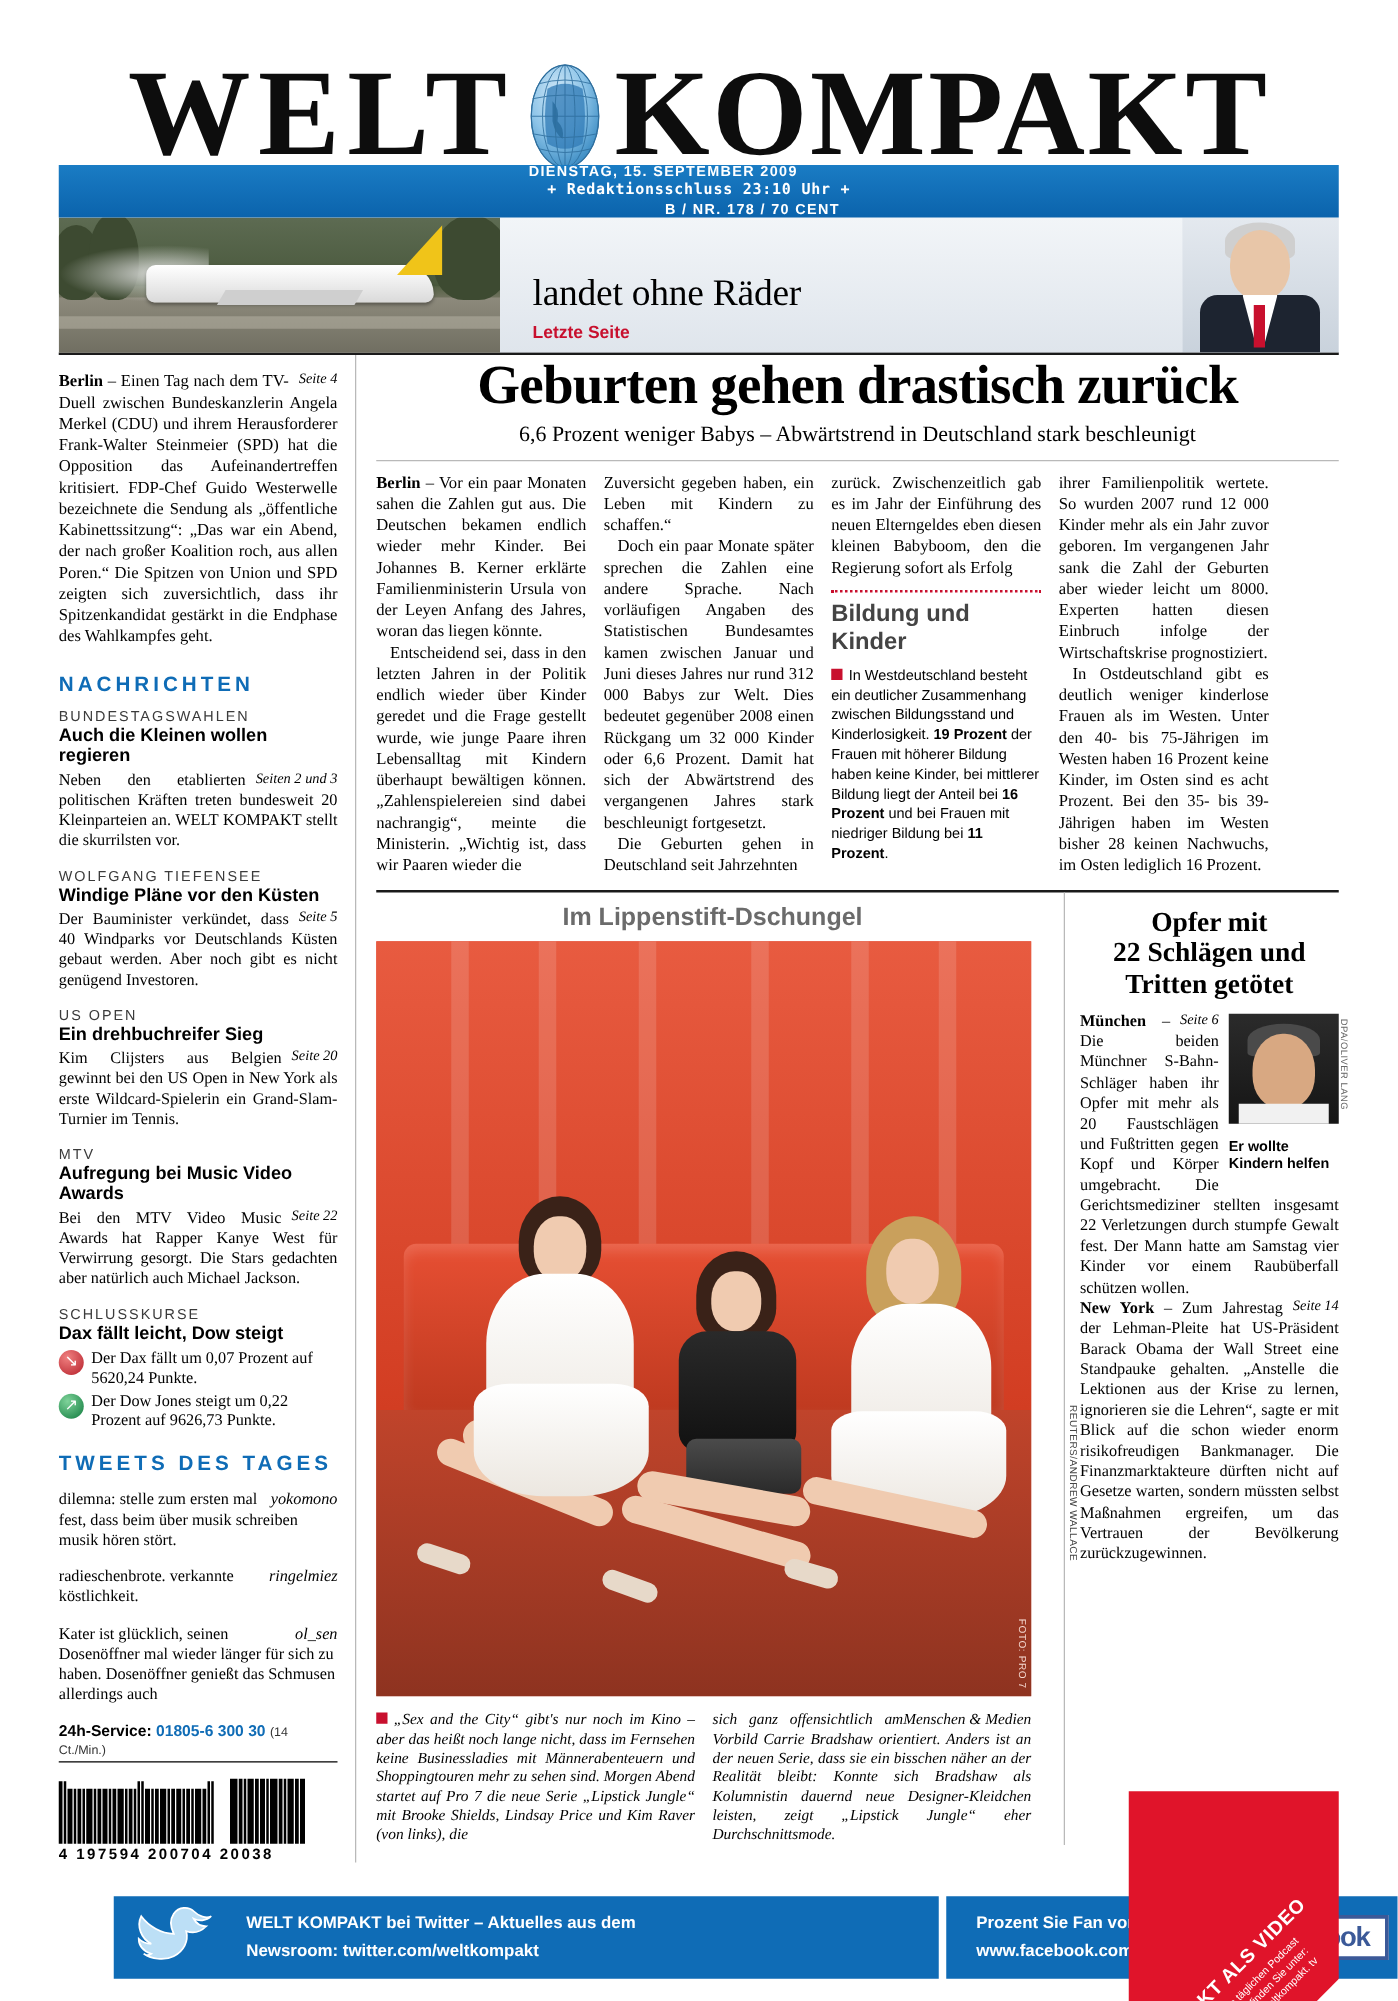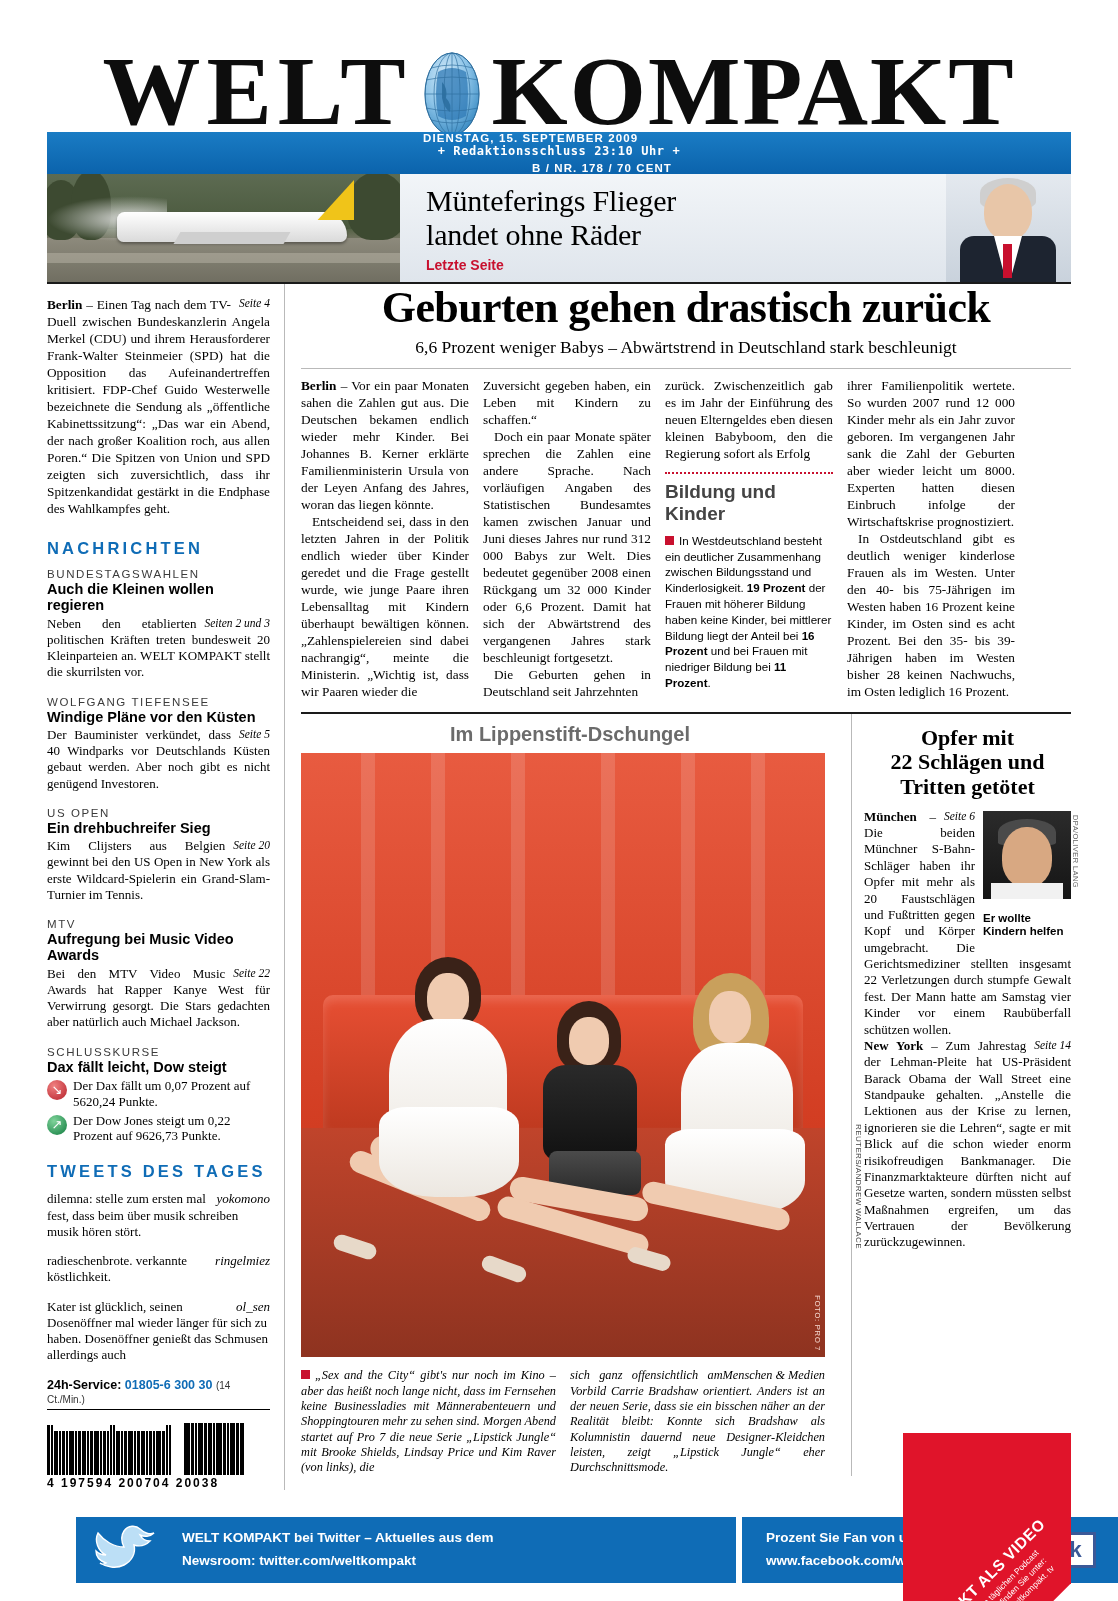--- a/index.html
+++ b/index.html
@@ -327,21 +327,21 @@
     position:absolute; right:14px; bottom:30px;
     width:200px; text-align:right;
     transform:rotate(-45deg); transform-origin:100% 100%;
     color:#fff; font-family:"Liberation Sans", sans-serif;
   }
   .corner .ct1 { font-weight:700; font-size:15.5px; letter-spacing:.6px; white-space:nowrap; }
   .corner .ct2 { font-size:8.5px; line-height:1.3; margin-top:3px; }
 
   
   .social {
-    position:absolute; left:32px; right:47px; bottom:18px; height:66px;
+    position:absolute; left:47px; right:47px; bottom:18px; height:66px;
     display:flex; z-index:10;padding-left:44px;
   }
   .social .panel {
     background:#0f6cb6; color:#fff; display:flex; align-items:center;
     font-family:"Liberation Sans", sans-serif; font-weight:700;
   }
   .social .twitter { flex:0 0 660px; margin-right:6px; padding-left:14px; gap:14px; }
   .social .fb { flex:1; padding-left:24px; justify-content:space-between; padding-right:14px; }
   .social .lines { font-size:13.5px; line-height:1.7; }
   .bird { width:78px; height:54px; flex:0 0 78px; }
@@ -399,21 +399,21 @@
       <div class="tree" style="left:-6px;top:6px;"></div>
       <div class="tree" style="left:24px;top:-4px;height:70px;"></div>
       <div class="tree" style="left:300px;top:-2px;width:60px;height:68px;"></div>
       <div class="smoke"></div>
       <div class="plane-body"></div>
       <div class="plane-tail"></div>
       <div class="plane-wing"></div>
     </div>
     <div class="teaser-text">
       <h2>
-        <span>Münteferings Flieger</span><br>
+        <br>
         <span>landet ohne Räder</span>
       </h2>
       <div class="teaser-kicker">Letzte Seite</div>
     </div>
     <div class="teaser-portrait">
       <div class="tp-hair"></div>
       <div class="tp-head"></div>
       <div class="tp-body"></div>
       <div class="tp-shirt"></div>
       <div class="tp-tie"></div>

